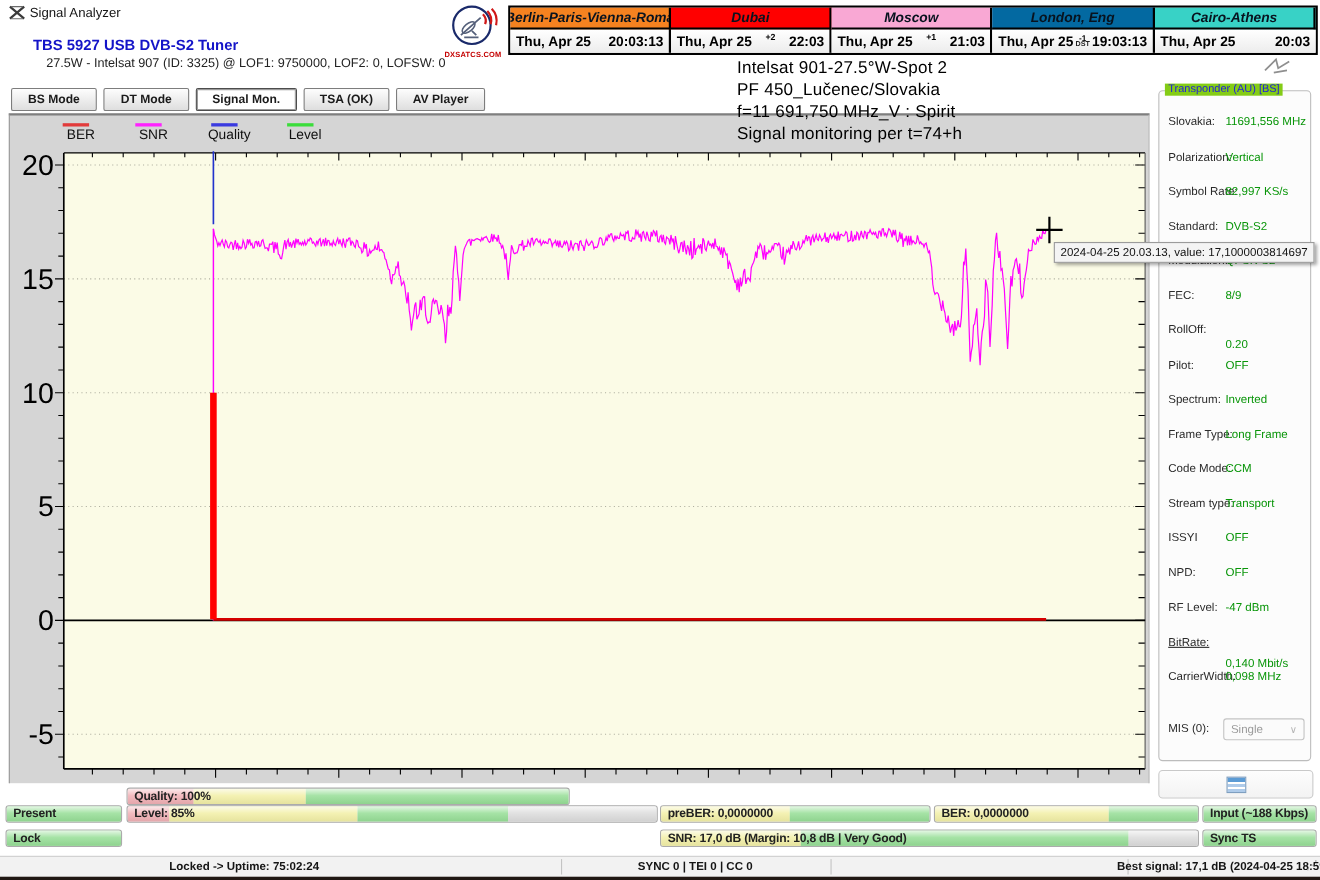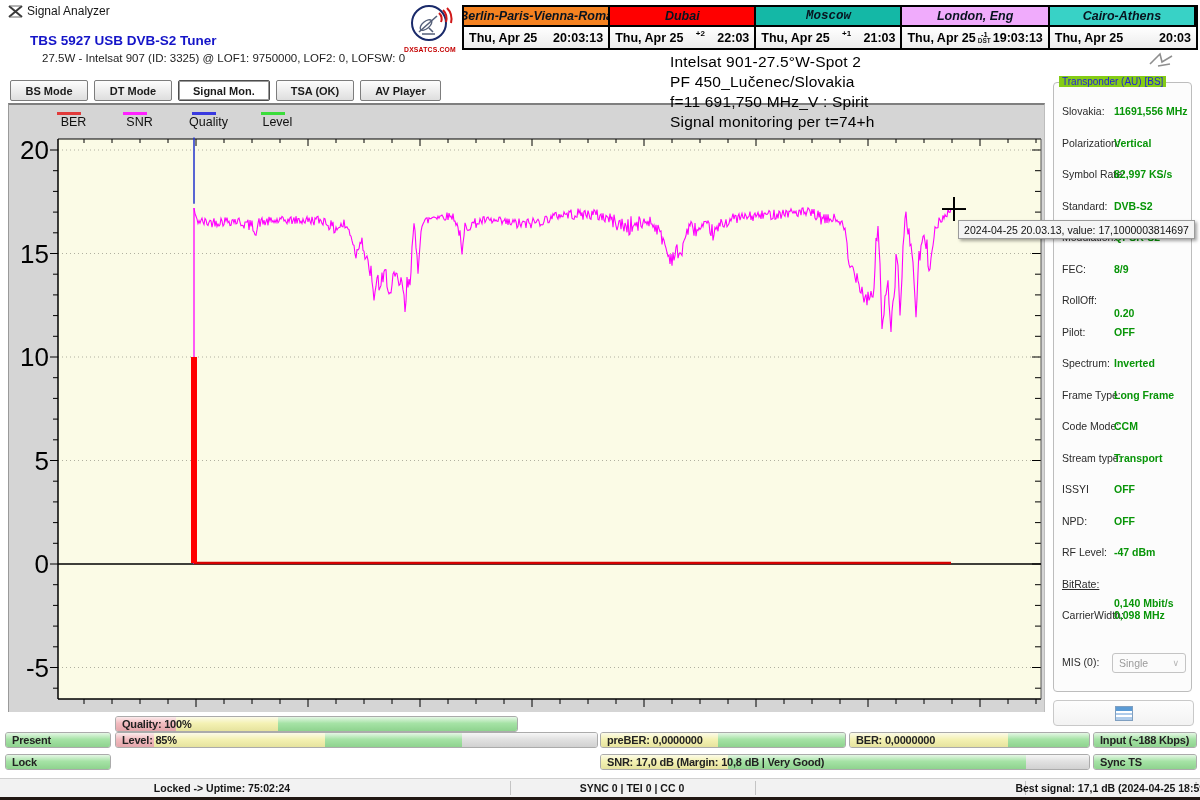--- a/index.html
+++ b/index.html
@@ -58,21 +58,21 @@
   
   #tooltip{left:958px;top:220px;width:235px;height:17px;background:#f4f4f4;border:1px solid #9b9b9b;
        box-shadow:2px 2px 3px rgba(0,0,0,.35);z-index:60;font-size:10.5px;color:#111;
        display:flex;align-items:center;justify-content:center;white-space:nowrap;}
 
   
   #tp-panel{left:1053px;top:82px;width:139px;height:610px;border:1px solid #bdbdbd;border-radius:4px;
        background:#fcfcfc;box-sizing:border-box;z-index:10;}
   #tp-title{position:absolute;left:5px;top:-7px;background:#84cc16;padding:0 3px;font-size:10px;color:#2323d6;white-space:nowrap;}
   .tp-label{position:absolute;left:8px;font-size:10.5px;color:#2b2b2b;white-space:nowrap;}
-  .tp-value{position:absolute;left:60px;font-size:10.5px;font-weight:bold;color:#089508;white-space:nowrap;}
+  .tp-value{position:absolute;left:60px;font-size:10.5px;font-weight:normal;color:#089508;white-space:nowrap;}
   #mis-select{position:absolute;left:58px;width:74px;height:20px;border:1px solid #c4c4c4;border-radius:3px;
        background:#fbfbfb;color:#9b9b9b;font-size:10.5px;display:flex;align-items:center;
        justify-content:space-between;padding:0 6px;box-sizing:border-box;}
   #mis-chevron{color:#b5b5b5;font-size:9px;}
   #tp-button{left:1053px;top:700px;width:139px;height:24px;border:1px solid #c9c9c9;border-radius:4px;
        background:linear-gradient(#fdfdfd,#f3f3f3);display:flex;align-items:center;justify-content:center;z-index:10;}
   #tp-button .ico{width:16px;height:13px;border:1px solid #7f9fc0;
        background:linear-gradient(#5b9bd5 0 4px,#ffffff 4px 6px,#aecbea 6px 8px,#ffffff 8px 10px,#aecbea 10px 13px);}
 
   
@@ -111,22 +111,22 @@
     <path d="M14 28 L32 12 M17 30 L30 30 M24 24 L28 28" stroke="#55607a" stroke-width="1.6" fill="none"></path>
     <ellipse cx="21" cy="21" rx="7" ry="3.5" transform="rotate(-40 21 21)" fill="none" stroke="#55607a" stroke-width="1.4"></ellipse>
     <path d="M34 9 q4 4 2 9 M38 6 q5 5 3 12 M42 4 q6 6 4 15" stroke="#d01818" stroke-width="2" fill="none"></path>
   </svg>
   <div class="lbl">DXSATCS.COM</div>
 </div>
 
 <div id="clocks" class="abs">
     <div class="clock-name" style="background: rgb(245, 130, 32);">Berlin-Paris-Vienna-Roma</div>
     <div class="clock-name" style="background: rgb(255, 0, 0);">Dubai</div>
-    <div class="clock-name" style="background: #14b8a6; font-family: Liberation Mono, monospace;">Moscow</div>
-    <div class="clock-name" style="background: #f0abfc;">London, Eng</div>
+    <div class="clock-name" style="background: #f9a8d4;">Moscow</div>
+    <div class="clock-name" style="background: #0369a1;">London, Eng</div>
     <div class="clock-name" style="background: rgb(56, 210, 198);">Cairo-Athens</div>
     <div class="clock-time">
       <span>Thu, Apr 25</span>
       <span>20:03:13</span>
     </div>
     <div class="clock-time">
       <span>Thu, Apr 25</span>
       <span class="off-sup">+2</span>
       <span>22:03</span>
     </div>

